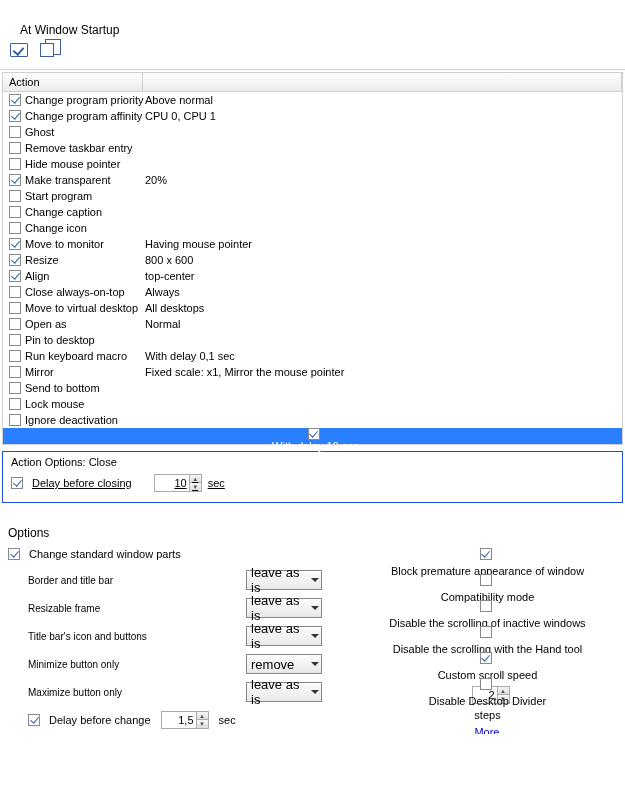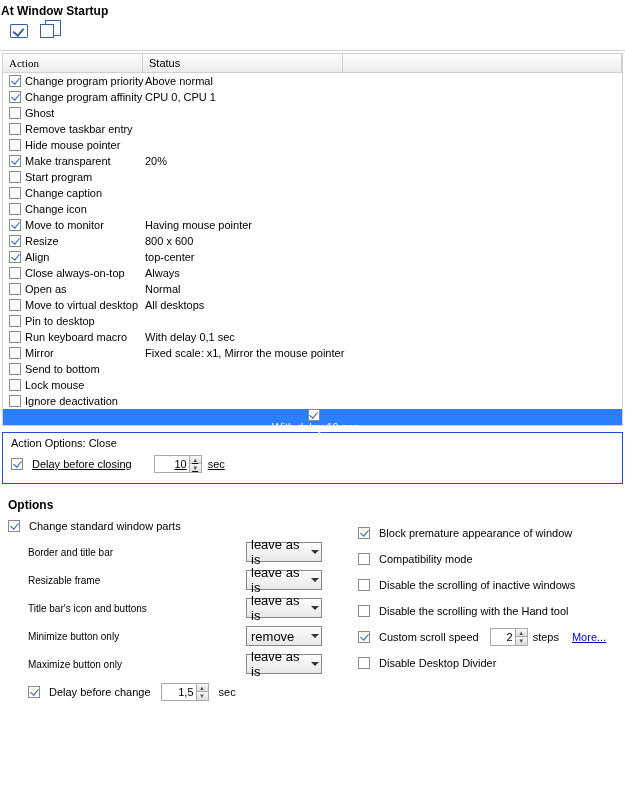--- a/index.html
+++ b/index.html
@@ -1,28 +1,28 @@
 <!DOCTYPE html>
 <html><head>
 <meta charset="utf-8">
 <style>
 * { box-sizing: border-box; margin: 0; padding: 0; }
 body { font-family: "Segoe UI", Tahoma, sans-serif; font-size: 11px; color: #000; background: #fff; width: 625px; }
-.section-title { font-weight: bold; font-size: 12px; padding: 4px 1px 2px; }
+.section-title { font-weight: normal; font-size: 12px; padding: 4px 20px 2px; margin-top: 19px; }
 .toolbar { padding: 4px 10px 6px; border-bottom: 1px solid #d0d0d0; }
 .toolbar-icons { display: flex; gap: 10px; }
 .tb-icon { width: 20px; height: 20px; position: relative; }
 .tb-check { width: 18px; height: 14px; border: 1.5px solid #3a5fa0; border-radius: 1px; position: relative; }
 .tb-check::after { content: ""; position: absolute; left: 4px; top: 1px; width: 5px; height: 8px; border-right: 2px solid #3a5fa0; border-bottom: 2px solid #3a5fa0; transform: rotate(40deg); }
 .tb-copy { width: 14px; height: 14px; border: 1.5px solid #3a5fa0; position: relative; background: #fff; }
 .tb-copy::before { content: ""; position: absolute; left: 4px; top: -5px; width: 14px; height: 14px; border: 1.5px solid #3a5fa0; background: #fff; z-index: -1; }
 .list-wrap { border: 1px solid #d0d0d0; margin: 2px; }
 .list-header { display: flex; background: linear-gradient(#fdfdfd,#ececec); border-bottom: 1px solid #d0d0d0; font-size: 11px; }
 .list-header div { padding: 3px 6px; border-right: 1px solid #d0d0d0; }
-.col-action { width: 140px; font-family: Liberation Serif, serif; }
+.col-action { width: 140px; }
 .col-status { width: 200px; }
 .col-rest { flex: 1; }
 .list-body { }
 .row { display: flex; align-items: center; height: 16px; padding-left: 6px; }
 .row.selected { background: #2a7fff; color: #fff; flex-direction: column; }
 .cb { width: 12px; height: 12px; border: 1px solid #888; background: #fff; margin-right: 4px; flex-shrink: 0; display: flex; align-items: center; justify-content: center; }
 .cb.on::after { content: ""; width: 4px; height: 7px; border-right: 1.5px solid #2a5db0; border-bottom: 1.5px solid #2a5db0; transform: rotate(40deg); margin-top: -2px; }
 .row.selected .cb.on::after { border-color: #2a5db0; }
 .row .action-text { width: 120px; white-space: nowrap; overflow: hidden; }
 .row .status-text { white-space: nowrap; }
@@ -36,21 +36,21 @@
 .spin div:first-child { border-bottom: 1px solid #aaa; }
 .options-section { margin-top: 10px; padding: 0 8px; }
 .options-grid { display: flex; gap: 30px; margin-top: 6px; }
 .options-left { width: 320px; }
 .options-right { flex: 1; }
 .subgroup { margin-left: 20px; margin-top: 6px; }
 .subrow { display: flex; align-items: center; justify-content: space-between; height: 28px; padding-right: 6px; }
 .subrow label { font-size: 10px; }
 .select-box { border: 1px solid #888; height: 20px; width: 76px; display: flex; align-items: center; justify-content: space-between; padding: 0 2px 0 4px; background: linear-gradient(#fdfdfd,#e8e8e8); font-size: 13px; }
 .select-arrow { width: 0; height: 0; border-left: 4px solid transparent; border-right: 4px solid transparent; border-top: 4px solid #333; }
-.right-item { display: flex; align-items: center; gap: 5px; height: 26px; }
+.right-item { display: flex; align-items: center; gap: 5px; height: 26px; flex-direction: column; }
 .right-item.indent { }
 .link { color: #0000cc; text-decoration: underline; cursor: pointer; margin-left: 8px; }
 .check-inline { display: flex; align-items: center; gap: 5px; }
 </style>
 </head>
 <body>
 
 <div class="section-title">At Window Startup</div>
 
 <div class="toolbar">
@@ -60,21 +60,20 @@
       </div>
     <div class="tb-icon">
         <div class="tb-copy"></div>
       </div>
   </div>
 </div>
 
 <div class="list-wrap">
   <div class="list-header">
     <div class="col-action">Action</div>
-    <div class="col-status">Status</div>
     <div class="col-rest"></div>
   </div>
   <div class="list-body" id="list-body">
       <div class="row">
         <div class="cb on"></div>
         <div class="action-text">Change program priority</div>
         <div class="status-text">Above normal</div>
       </div>
       <div class="row">
         <div class="cb on"></div>
@@ -131,27 +130,27 @@
         <div class="action-text">Align</div>
         <div class="status-text">top-center</div>
       </div>
       <div class="row">
         <div class="cb"></div>
         <div class="action-text">Close always-on-top</div>
         <div class="status-text">Always</div>
       </div>
       <div class="row">
         <div class="cb"></div>
+        <div class="action-text">Move to virtual desktop</div>
+        <div class="status-text">All desktops</div>
+      </div>
+      <div class="row">
+        <div class="cb"></div>
         <div class="action-text">Open as</div>
         <div class="status-text">Normal</div>
-      </div>
-      <div class="row">
-        <div class="cb"></div>
-        <div class="action-text">Move to virtual desktop</div>
-        <div class="status-text">All desktops</div>
       </div>
       <div class="row">
         <div class="cb"></div>
         <div class="action-text">Pin to desktop</div>
         <div class="status-text"></div>
       </div>
       <div class="row">
         <div class="cb"></div>
         <div class="action-text">Run keyboard macro</div>
         <div class="status-text">With delay 0,1 sec</div>

